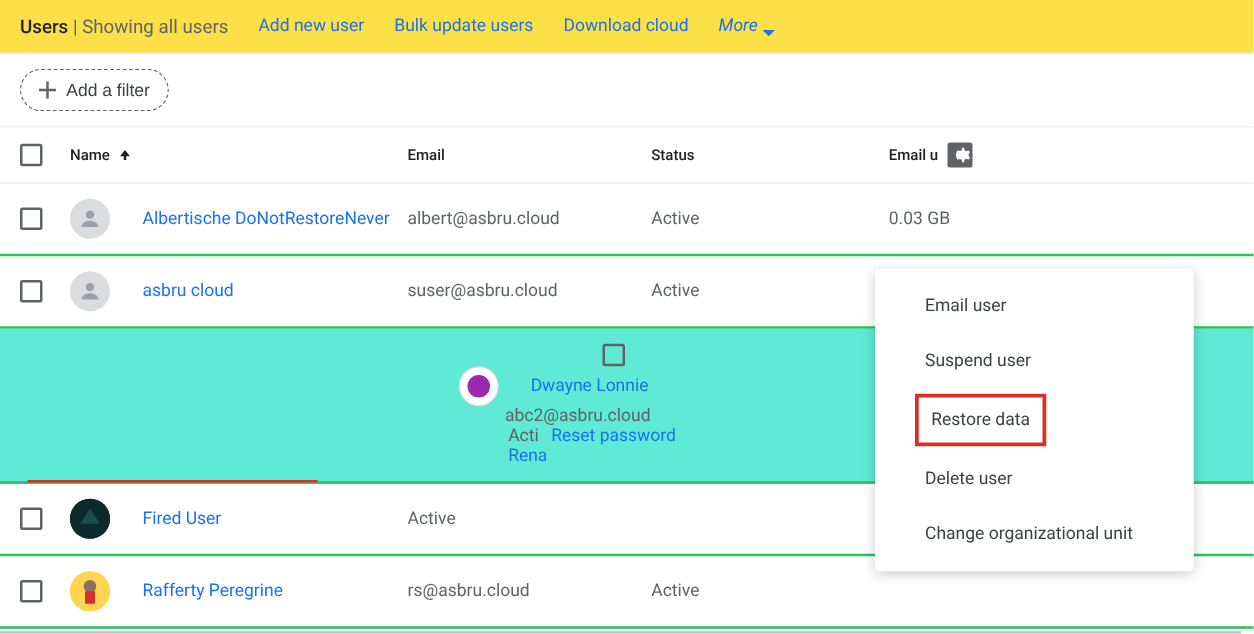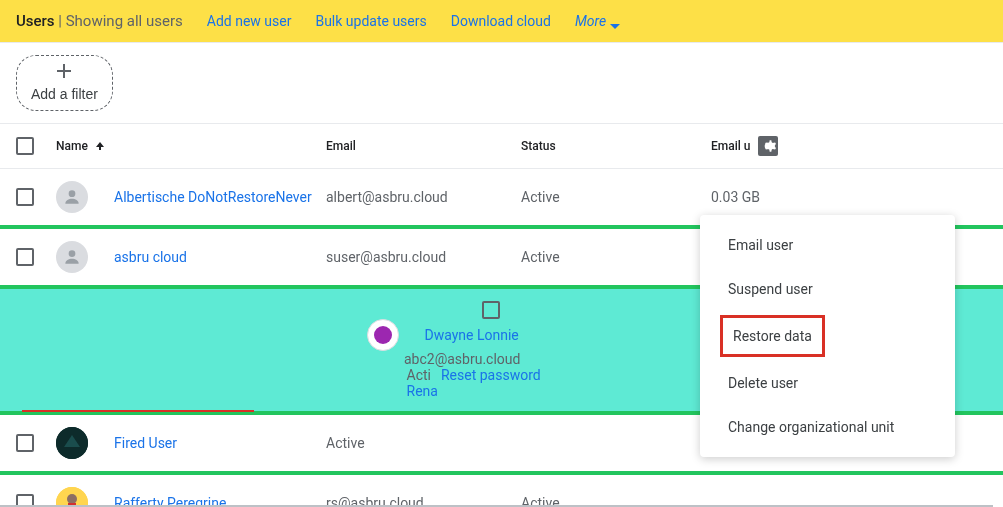--- a/index.html
+++ b/index.html
@@ -6,52 +6,52 @@
     body { font-family: 'Google Sans', Roboto, Arial, sans-serif; background: #fff; color: #202124; width: 1003px; height: 507px; overflow: hidden; position: relative; }
     
     .header { display: flex; align-items: center; padding: 12px 16px; border-bottom: 1px solid #e8eaed; gap: 24px; background: #fde047; }
     .header-title { font-size: 15px; font-weight: 400; color: #5f6368; }
     .header-title strong { color: #202124; font-weight: 500; }
     .header-link { color: #1a73e8; font-size: 14px; text-decoration: none; cursor: pointer; }
     .header-link.more { display: inline-flex; align-items: flex-end; gap: 4px; font-style: italic; }
     .dropdown-arrow { display: inline-flex; }
     
     .filter-bar { padding: 12px 16px; border-bottom: 1px solid #e8eaed; }
-    .add-filter-btn { display: inline-flex; align-items: center; gap: 8px; padding: 8px 14px; border: 1px dashed #5f6368; border-radius: 20px; background: #fff; color: #3c4043; font-size: 14px; cursor: pointer; flex-direction: column; }
+    .add-filter-btn { display: inline-flex; align-items: center; gap: 8px; padding: 8px 14px; border: 1px dashed #5f6368; border-radius: 20px; background: #fff; color: #3c4043; font-size: 14px; cursor: pointer; }
     .plus-icon { display: inline-flex; }
     
     .table-header { display: flex; align-items: center; padding: 12px 16px; border-bottom: 1px solid #e8eaed; font-size: 12px; font-weight: 500; color: #202124; }
     .col-check { width: 40px; flex-shrink: 0; }
     .col-name { width: 270px; flex-shrink: 0; display: flex; align-items: center; gap: 6px; }
     .col-email { width: 195px; flex-shrink: 0; }
     .col-status { width: 190px; flex-shrink: 0; }
     .col-signin { width: 190px; flex-shrink: 0; }
     .col-emailusage { flex: 1; display: flex; align-items: center; gap: 8px; }
     .sort-arrow { display: inline-flex; }
     .settings-gear { display: inline-flex; }
     
-    .table-row { display: flex; align-items: center; padding: 12px 16px; border-bottom: 4px solid #22c55e; font-size: 14px; color: #5f6368; }
+    .table-row { display: flex; align-items: center; padding: 12px 16px; border-bottom: 2px solid #22c55e; font-size: 14px; color: #5f6368; }
     .table-row.hovered { background: #5eead4; flex-direction: column; }
     .table-row.underlined { position: relative; }
     .underline-mark { position: absolute; height: 2px; background: #d93025; bottom: -1px; left: 22px; width: 232px; }
     
     .checkbox { width: 18px; height: 18px; border: 2px solid #5f6368; border-radius: 2px; cursor: pointer; }
     
     .avatar { width: 32px; height: 32px; border-radius: 50%; display: inline-flex; align-items: center; justify-content: center; margin-right: 20px; flex-shrink: 0; }
     .avatar-gray { background: #dadce0; color: #9aa0a6; }
     .avatar-purple { background: #fff; border: 1px solid #dadce0; }
     .avatar-purple-inner { width: 18px; height: 18px; border-radius: 50%; background: #9c27b0; }
     .avatar-dark { background: #0d2b2b; }
     .avatar-yellow { background: #ffd54f; }
     
     .user-name-link { color: #1a73e8; text-decoration: none; cursor: pointer; }
     .inline-action { color: #1a73e8; cursor: pointer; margin-left: 10px; }
     .status-cell { display: flex; align-items: center; }
     
-    .context-menu { position: absolute; top: 215px; left: 700px; width: 255px; background: #fff; border-radius: 4px; box-shadow: 0 2px 10px rgba(0,0,0,0.2); padding: 8px 4px; z-index: 100; }
+    .context-menu { position: absolute; top: 215px; left: 700px; width: 255px; background: #fff; border-radius: 4px; box-shadow: 0 2px 10px rgba(0,0,0,0.2); padding: 8px 16px; z-index: 100; }
     .menu-item { padding: 14px 24px; font-size: 14px; color: #3c4043; cursor: pointer; }
     .menu-item.highlighted { display: inline-block; margin: 0 16px; padding: 10px 10px; border: 3px solid #d93025; }
     .menu-item-wrapper { padding: 4px 0; }
     
     .bottom-border { position: absolute; bottom: 0; left: 0; right: 10px; border-bottom: 2px solid #bdc1c6; }
   </style>
 </head>
 <body>
 
 <div class="header">

